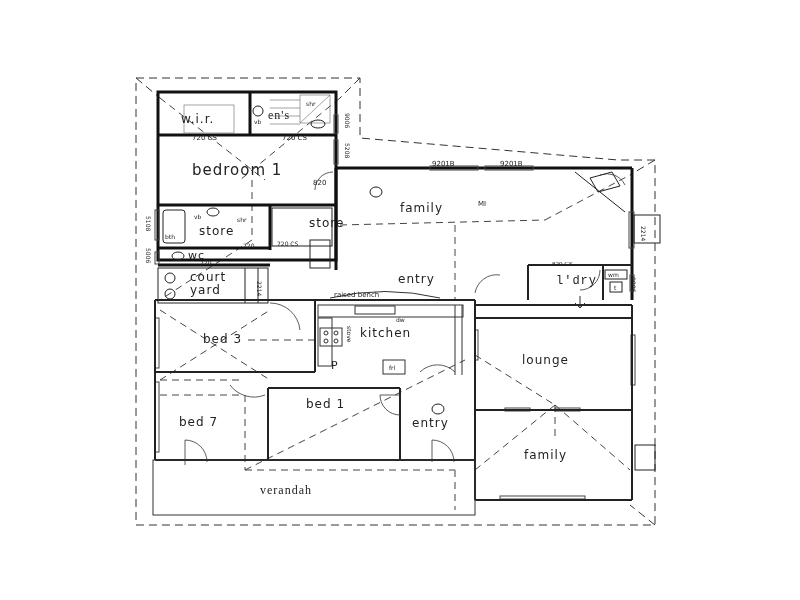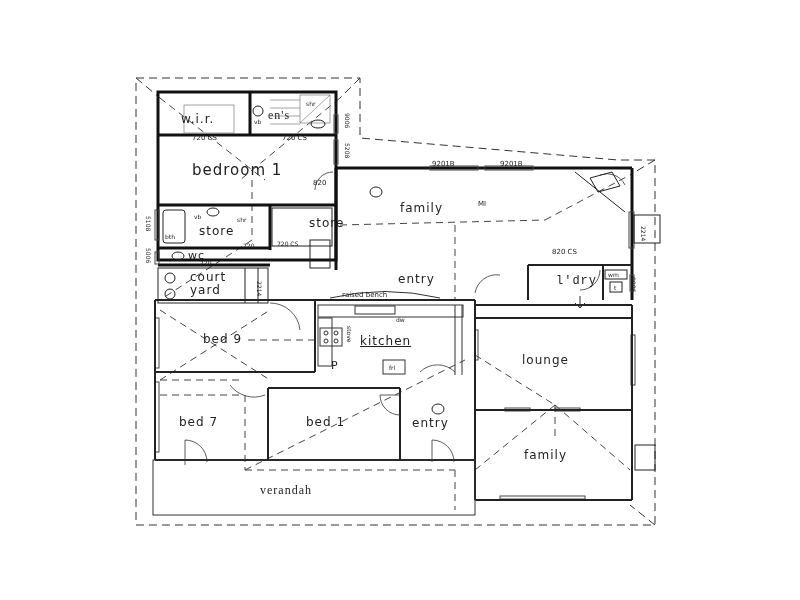--- a/index.html
+++ b/index.html
@@ -172,50 +172,50 @@
 <span class="lbl room" style="left:181px;top:112px;">w.i.r.</span>
 <span class="lbl room" style="left:268px;top:108px;font-family:Liberation Serif, serif;">en's</span>
 <span class="lbl room" style="left:192px;top:161px;font-size:15px;">bedroom 1</span>
 <span class="lbl room" style="left:400px;top:201px;">family</span>
 <span class="lbl room" style="left:199px;top:224px;">store</span>
 <span class="lbl room" style="left:275px;top:216px;margin-left:34px;">store</span>
 <span class="lbl room" style="left:188px;top:249px;font-size:11px;">wc</span>
 <span class="lbl room" style="left:190px;top:271px;width:48px;white-space:normal;line-height:13px;">court yard</span>
 <span class="lbl room" style="left:398px;top:272px;">entry</span>
 <span class="lbl room" style="left:556px;top:274px;font-family:Liberation Mono, monospace;">l'dry</span>
-<span class="lbl room" style="left:203px;top:332px;">bed 9</span>
-<span class="lbl room" style="left:360px;top:334px;text-decoration:underline;">kitchen</span>
+<span class="lbl room" style="left:203px;top:332px;">bed 3</span>
+<span class="lbl room" style="left:360px;top:326px;">kitchen</span>
 <span class="lbl room" style="left:522px;top:353px;">lounge</span>
 <span class="lbl room" style="left:179px;top:415px;">bed 7</span>
-<span class="lbl room" style="left:306px;top:415px;">bed 1</span>
+<span class="lbl room" style="left:306px;top:397px;">bed 1</span>
 <span class="lbl room" style="left:412px;top:416px;">entry</span>
 <span class="lbl room" style="left:524px;top:448px;">family</span>
 <span class="lbl room" style="left:260px;top:483px;font-family:Liberation Serif, serif;">verandah</span>
 
 <span class="lbl small" style="left:192px;top:134px;">720 CS</span>
 <span class="lbl small" style="left:282px;top:134px;">720 CS</span>
 <span class="lbl tiny" style="left:306px;top:100px;">shr</span>
 <span class="lbl tiny" style="left:254px;top:118px;">vb</span>
 <span class="lbl tiny vert" style="left:351px;top:113px;">9006</span>
 <span class="lbl tiny vert" style="left:351px;top:143px;">5208</span>
 <span class="lbl small" style="left:313px;top:179px;">820</span>
 <span class="lbl small" style="left:432px;top:160px;">9201B</span>
 <span class="lbl small" style="left:500px;top:160px;">9201B</span>
 <span class="lbl small" style="left:478px;top:192px;margin-top:8px;">MI</span>
 <span class="lbl tiny vert" style="left:647px;top:226px;">2214</span>
-<span class="lbl small" style="left:552px;top:248px;">820 CS</span>
+<span class="lbl small" style="left:552px;top:260px;font-family:Liberation Serif, serif;">820 CS</span>
 <span class="lbl tiny" style="left:608px;top:271px;">wm</span>
 <span class="lbl tiny" style="left:614px;top:284px;">t</span>
 <span class="lbl tiny vert" style="left:637px;top:277px;">9006</span>
 <span class="lbl tiny" style="left:194px;top:213px;">vb</span>
 <span class="lbl tiny" style="left:237px;top:216px;">shr</span>
 <span class="lbl tiny" style="left:165px;top:233px;">bth</span>
 <span class="lbl tiny" style="left:243px;top:242px;">720</span>
 <span class="lbl tiny" style="left:277px;top:240px;">720 CS</span>
 <span class="lbl tiny vert" style="left:152px;top:216px;">5108</span>
 <span class="lbl tiny vert" style="left:152px;top:248px;">5006</span>
 <span class="lbl tiny" style="left:200px;top:259px;">720</span>
 <span class="lbl tiny vert" style="left:263px;top:281px;">2214</span>
-<span class="lbl small" style="left:342px;top:291px;">raised bench</span>
+<span class="lbl small" style="left:334px;top:291px;">raised bench</span>
 <span class="lbl tiny" style="left:396px;top:316px;">dw</span>
 <span class="lbl tiny vert" style="left:353px;top:326px;">stove</span>
 <span class="lbl room" style="left:331px;top:359px;font-size:11px;">P</span>
 <span class="lbl tiny" style="left:389px;top:364px;">frl</span>
 
 </body></html>

